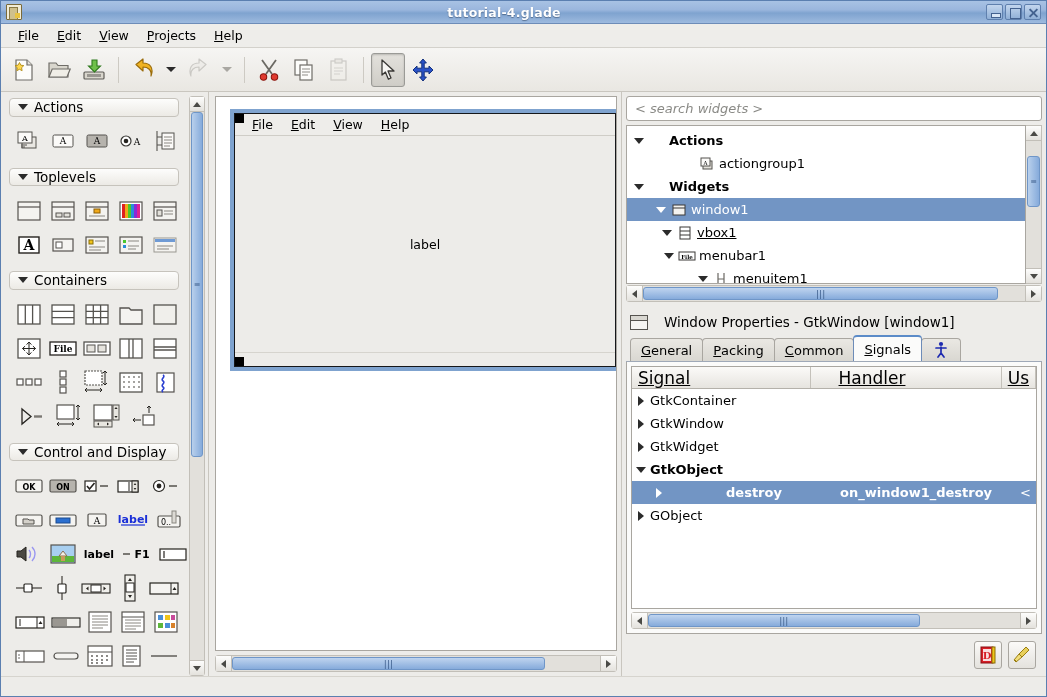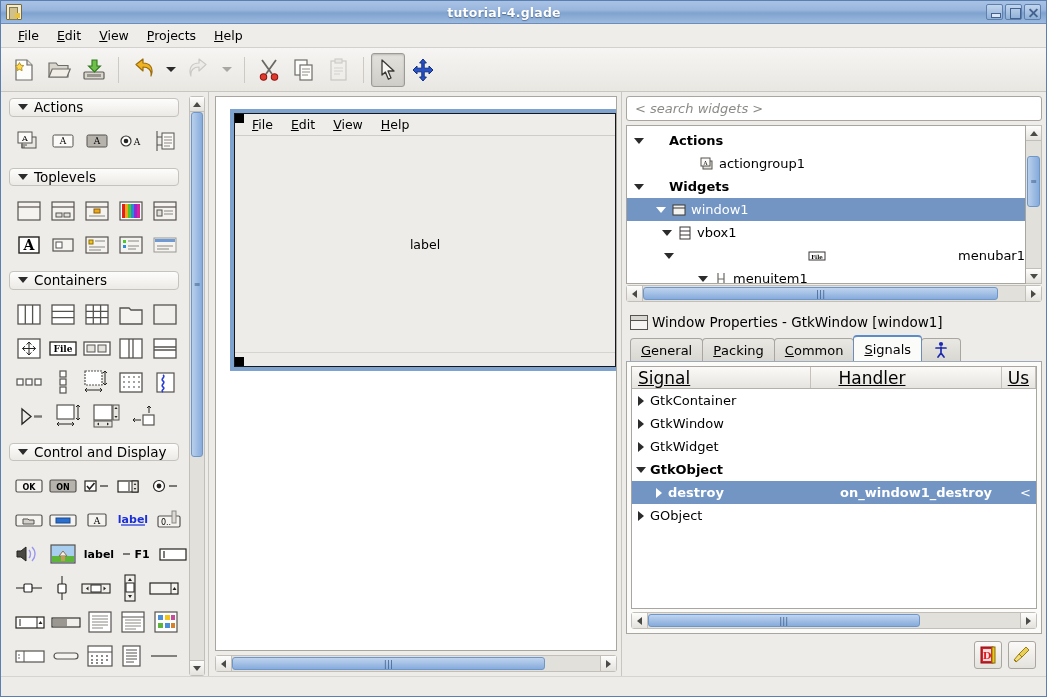--- a/index.html
+++ b/index.html
@@ -156,21 +156,21 @@
   .tnode.sel .exp i { border-top-color:#fff; }
   .tnode .ico { width:20px; flex:none; display:flex; align-items:center; justify-content:center; }
   .tnode .lbl { padding-left:2px; }
   .tnode .lbl.b { font-weight:bold; }
   .tree-vscroll { width:16px; flex:none; background:#e2e0db; border:1px solid #c2bfb8;
                   border-left:none; display:flex; flex-direction:column; }
   .tree-hscroll { height:17px; flex:none; margin-top:1px; display:flex;
                   background:#e2e0db; border:1px solid #c2bfb8; border-radius:3px; }
 
   
-  .prop-hdr { height:28px; flex:none; display:flex; align-items:center; gap:4px;
+  .prop-hdr { height:28px; flex:none; display:flex; align-items:center; gap:16px;
               padding:0 4px; margin-top:6px; font-size:13.5px; }
   .prop-hdr .wico { width:18px; height:15px; background:#f6f5f3; border:1px solid #55534f;
               position:relative; flex:none; }
   .prop-hdr .wico:before { content:""; position:absolute; left:0; right:0; top:0; height:4px;
               background:#d9d7d1; border-bottom:1px solid #55534f; }
   .tabs { height:26px; flex:none; display:flex; align-items:flex-end; padding-left:4px;
           border-bottom:1px solid #9fa9b8; }
   .tab { height:23px; display:flex; align-items:center; padding:0 10px;
          border:1px solid #a9a6a0; border-bottom:none; border-radius:4px 4px 0 0;
          background:linear-gradient(to bottom,#eae8e3,#d9d7d1); margin-right:-1px;
@@ -924,34 +924,34 @@
                 </span>
               <span class="ico">
                 <svg width="16" height="14" viewBox="0 0 16 14">
                     <rect x="2" y="2" width="12" height="10" fill="#f4f3f0" stroke="#3a3936"></rect>
                     <path d="M2 5h12" stroke="#3a3936"></path>
                   </svg>
               </span>
               <span class="lbl">window1</span>
             </div>
 
-            <div class="tnode" style="padding-left:32px;">
+            <div class="tnode" style="padding-left:32px;text-decoration:underline;">
               <span class="exp">
                   <i></i>
                 </span>
               <span class="ico">
                 <svg width="16" height="14" viewBox="0 0 16 14">
                     <rect x="3" y="1" width="10" height="12" fill="#fff" stroke="#3a3936"></rect>
                     <path d="M3 5h10M3 9h10" stroke="#3a3936"></path>
                   </svg>
               </span>
               <span class="lbl">vbox1</span>
             </div>
 
-            <div class="tnode" style="padding-left:34px;justify-content:space-between;">
+            <div class="tnode" style="padding-left:34px;">
               <span class="exp">
                   <i></i>
                 </span>
               <span class="ico">
                 <svg width="18" height="14" viewBox="0 0 18 14">
                     <rect x="1" y="3" width="16" height="8" fill="#fff" stroke="#3a3936"></rect>
                     <text x="9" y="9.6" font-size="5.5" font-weight="bold" font-family="DejaVu Serif" text-anchor="middle">File</text>
                   </svg>
               </span>
               <span class="lbl">menubar1</span>
@@ -1052,21 +1052,21 @@
               <span class="ex">
                   <i class="open"></i>
                 </span>
               <span class="s">GtkObject</span>
               <span class="h"></span>
             </div>
             <div class="sig-row b sel" style="padding-left:18px;">
               <span class="ex">
                   <i></i>
                 </span>
-              <span class="s" style="width:172px;">destroy</span>
+              <span class="s" style="width:172px;text-align:center;">destroy</span>
               <span class="h" style="font-weight:bold;">on_window1_destroy</span>
               <span style="font-weight:normal;">&lt;</span>
             </div>
             <div class="sig-row">
               <span class="ex">
                   <i></i>
                 </span>
               <span class="s">GObject</span>
               <span class="h"></span>
             </div>

